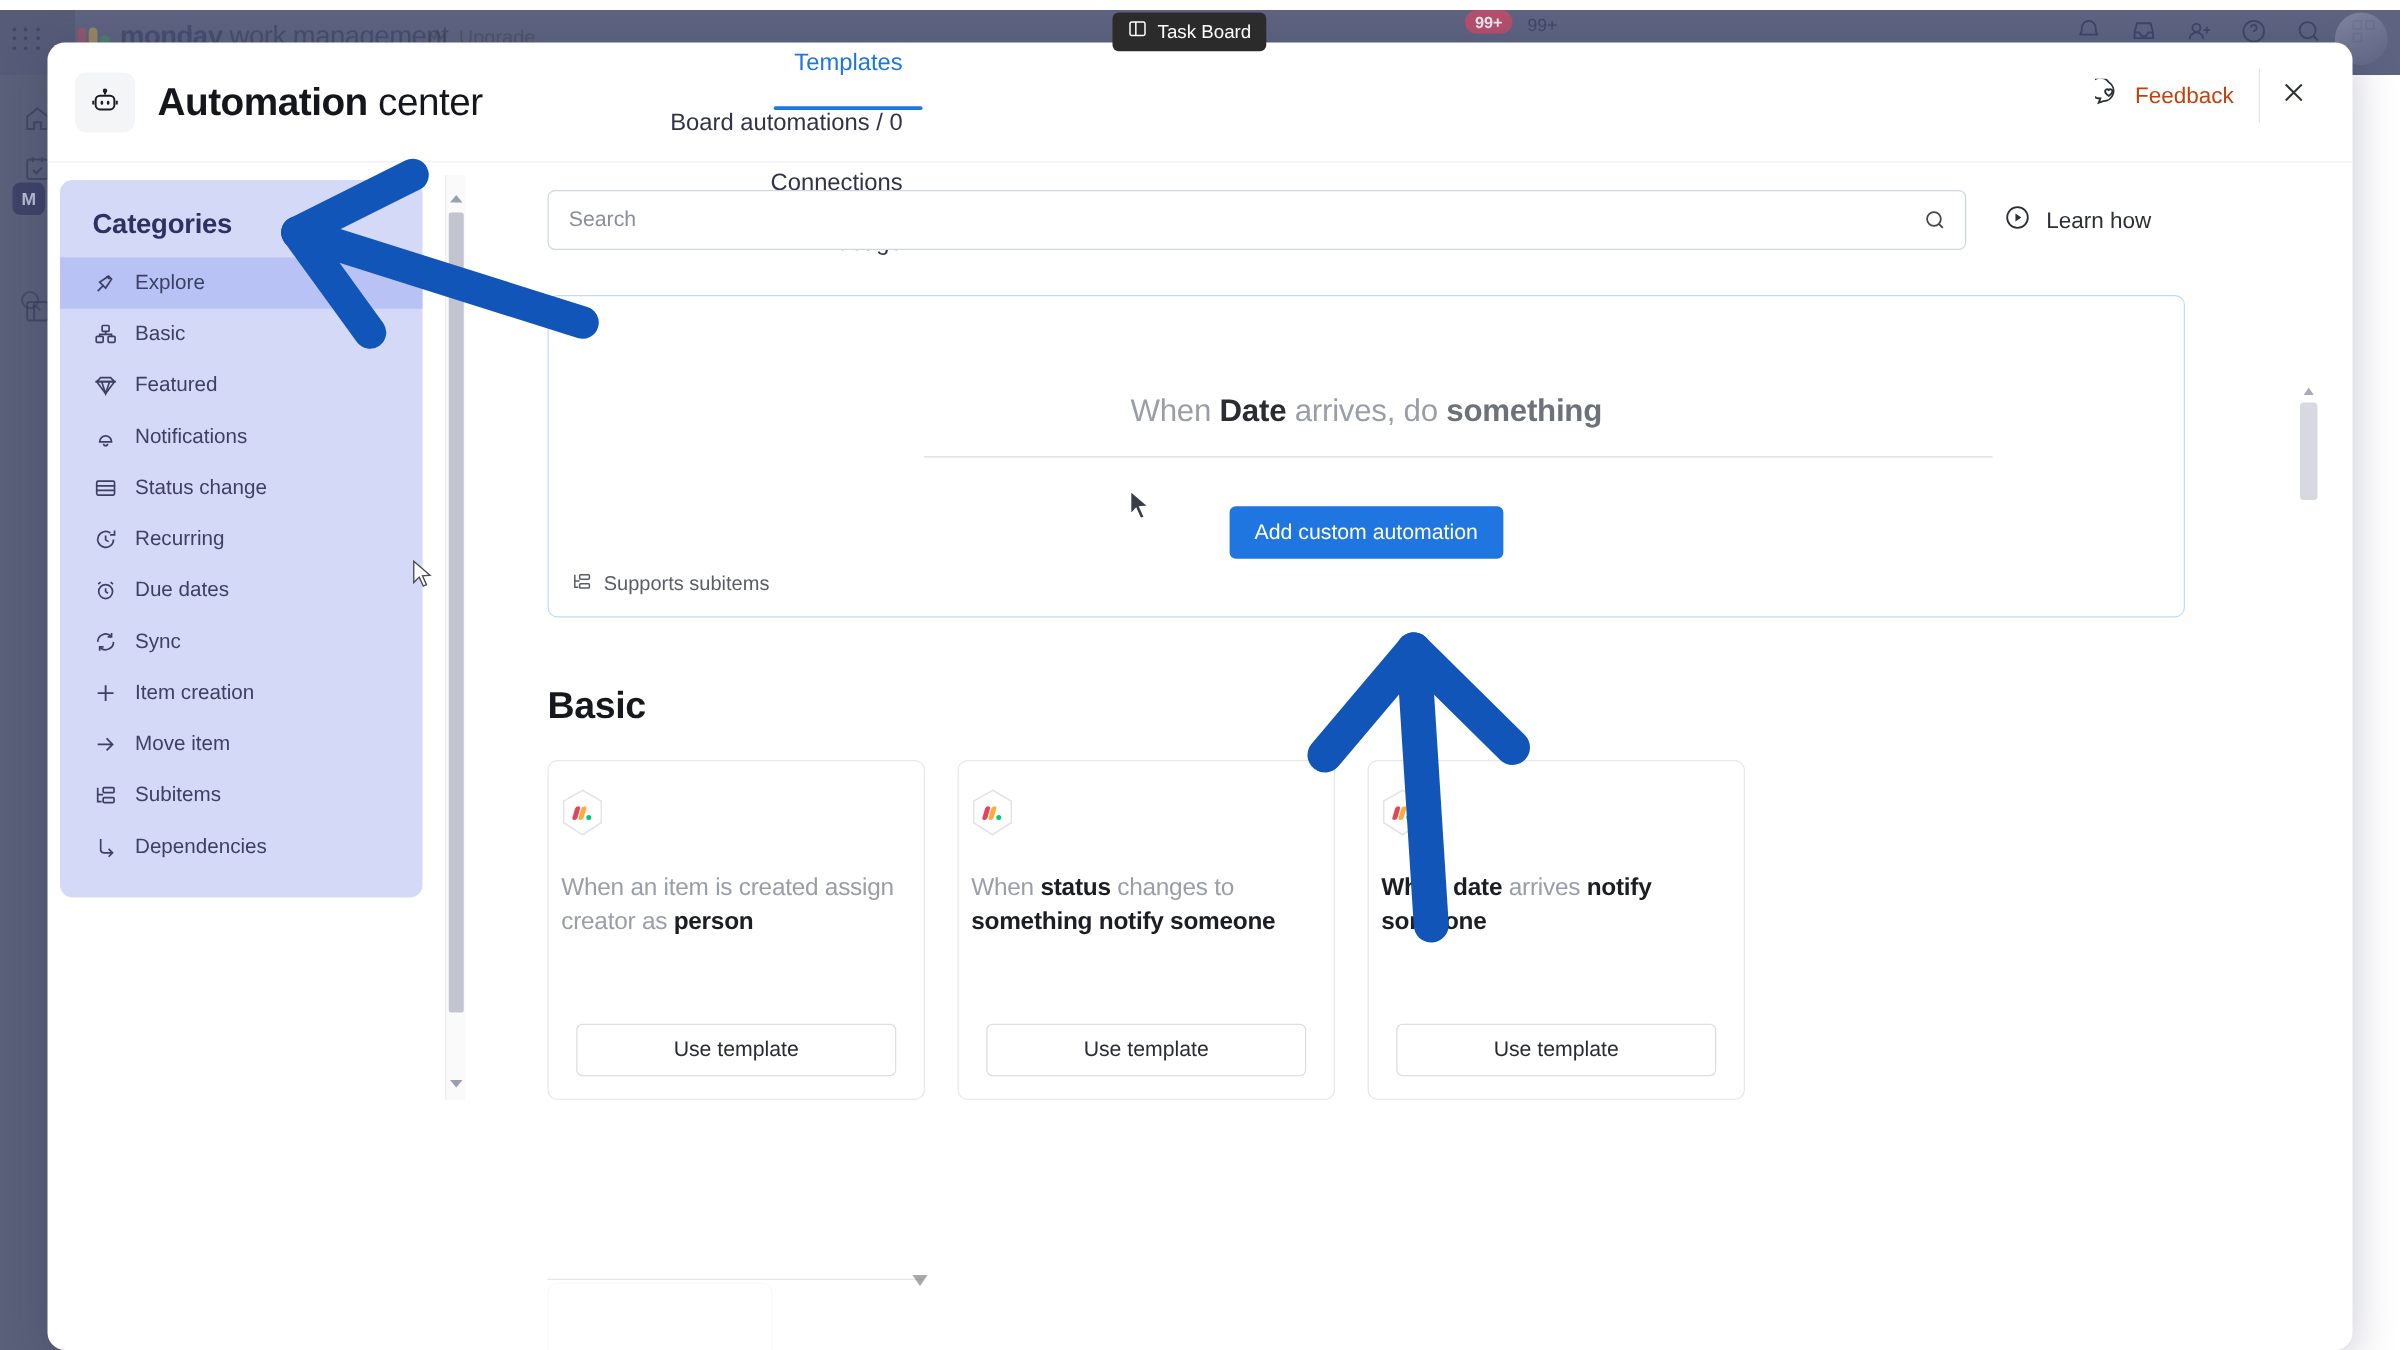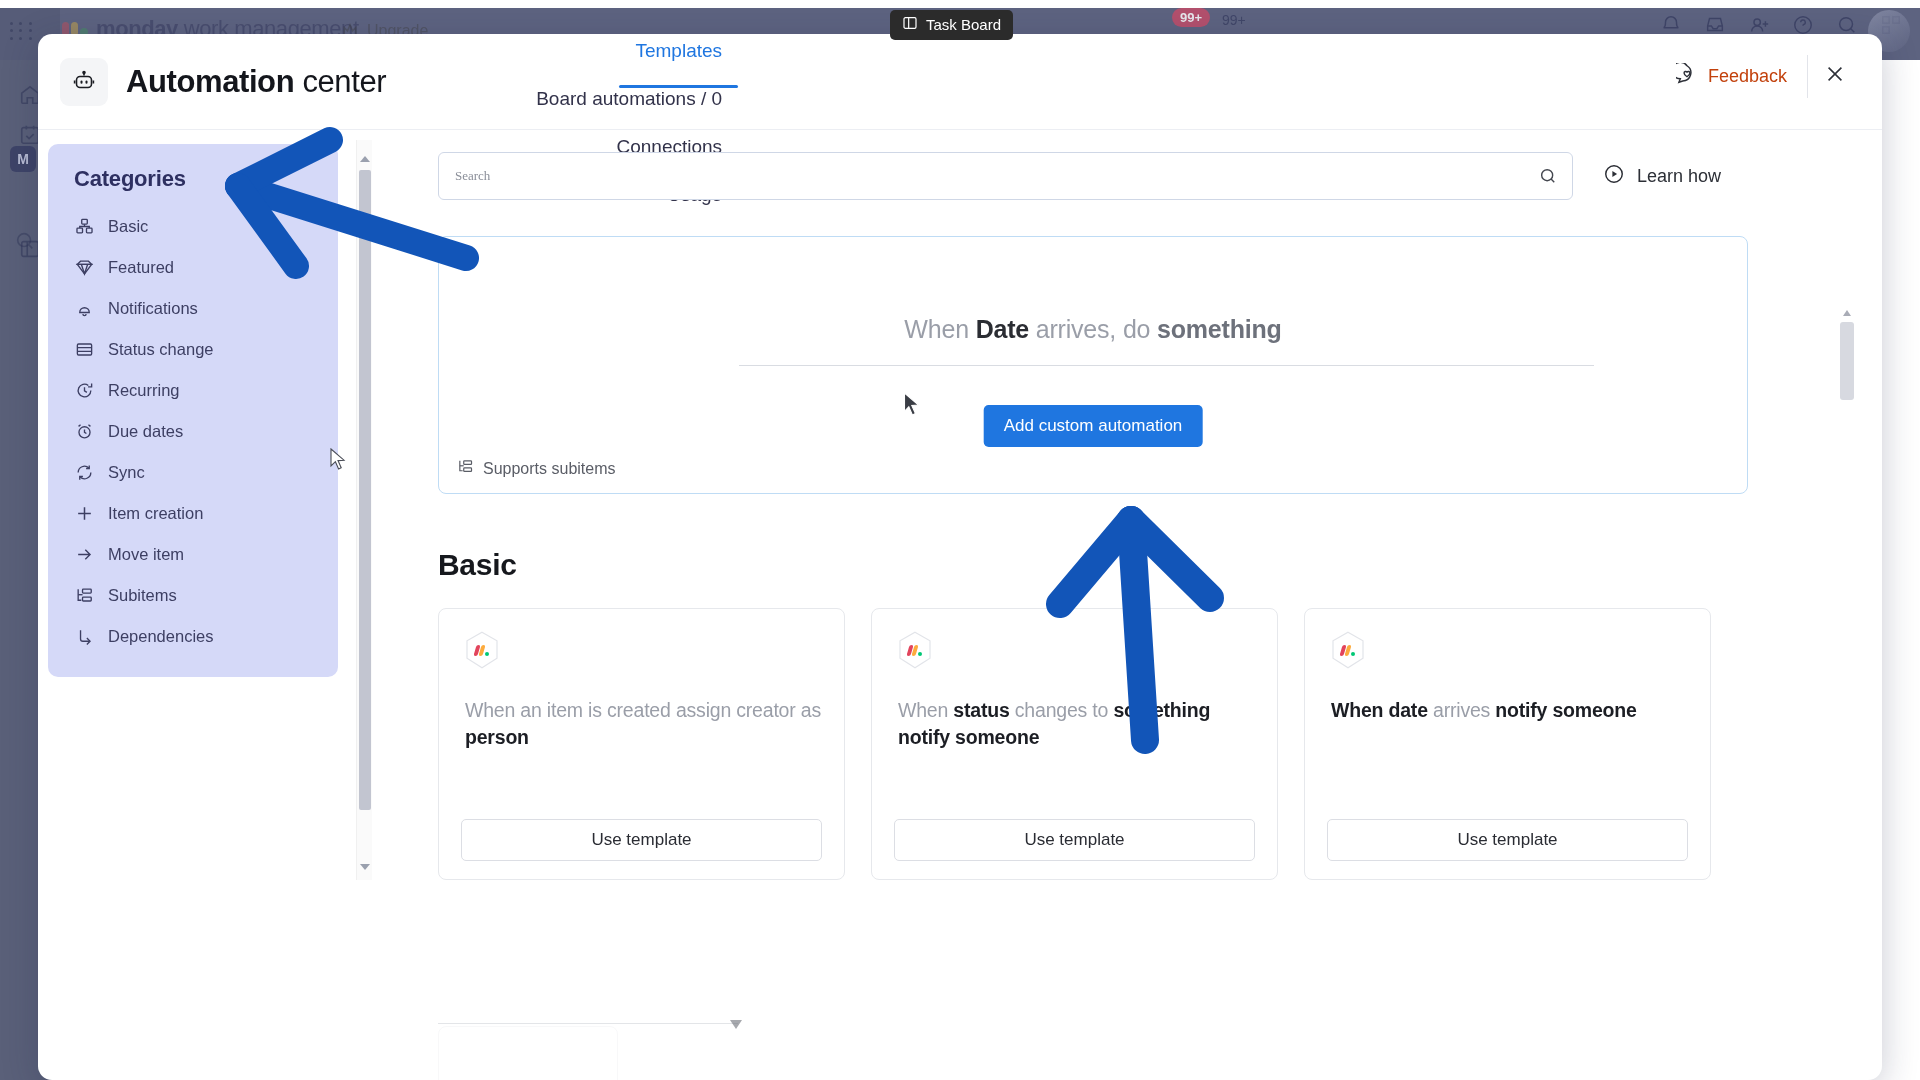--- a/index.html
+++ b/index.html
@@ -214,23 +214,23 @@
 
   .search-row { display: flex; align-items: center; gap: 30px; }
   .search-box {
     position: relative; flex: 0 0 1135px; height: 48px;
     border: 1px solid #cfd7e6; border-radius: 6px;
     display: flex; align-items: center;
     background: #fff;
   }
   .search-box input {
     flex: 1; border: 0; outline: none;
-    font-size: 13px; color: #3a3a3a;
+    font-size: 17px; color: #3a3a3a;
     padding: 0 42px 0 16px; background: transparent;
-    font-family: Liberation Serif, serif;
+    font-family: Liberation Sans, sans-serif;
   }
   .search-box input::placeholder { color: #8b8f99; }
   .search-ico {
     position: absolute; right: 14px; width: 20px; height: 20px; color: #44474f;
   }
   .learn-how {
     display: flex; align-items: center; gap: 12px;
     font-size: 18px; color: #2c2f36; cursor: pointer; white-space: nowrap;
   }
   .learn-how svg { width: 22px; height: 22px; }
@@ -270,24 +270,24 @@
   .supports-sub svg { width: 17px; height: 17px; }
 
   .section-title {
     margin-top: 54px;
     font-size: 30px; font-weight: 700; color: #16181d;
     letter-spacing: -.3px;
   }
 
   .cards-row { display: flex; gap: 26px; margin-top: 26px; }
   .tpl-card {
-    width: 407px; height: 272px;
+    width: 302px; height: 272px;
     border: 1px solid #e6e8ec; border-radius: 8px;
     background: #fff; position: relative;
-    padding: 22px 22px 0 26px;
+    padding: 22px 22px 0 10px;
   }
   .hex {
     width: 34px; height: 38px; position: relative;
     display: flex; align-items: center; justify-content: center;
   }
   .hex svg { width: 34px; height: 38px; position: absolute; inset: 0; }
   .hex .mlogo { position: relative; display: flex; gap: 1.5px; align-items: flex-end; }
   .hex .mlogo i { display: block; width: 3.5px; height: 11px; border-radius: 2px; transform: skewX(-16deg); }
   .tpl-text {
     margin-top: 28px;
@@ -489,20 +489,30 @@
       </div>
     </div>
   </div>
 
   <div class="modal-body">
 
     <div class="sidebar-wrap">
       <div class="sidebar">
         <div class="sidebar-title">Categories</div>
 
+        <div class="side-item active">
+          <span class="ico">
+              <svg viewBox="0 0 24 24" fill="none" stroke="#3d3f63" stroke-width="1.7">
+                <path d="M4 20l6-6"></path>
+                <path d="M9 14l-3-3 9-6 3 3-6 9-3-3z"></path>
+                <path d="M13 5l3 3"></path>
+              </svg>
+            </span>
+          <span>Explore</span>
+        </div>
 
         <div class="side-item">
           <span class="ico">
               <svg viewBox="0 0 24 24" fill="none" stroke="#3d3f63" stroke-width="1.7">
                 <rect x="8.5" y="3" width="7" height="6" rx="1"></rect>
                 <rect x="2.5" y="14" width="7" height="6" rx="1"></rect>
                 <rect x="14.5" y="14" width="7" height="6" rx="1"></rect>
                 <path d="M12 9v3M6 14v-2h12v2"></path>
               </svg>
             </span>

